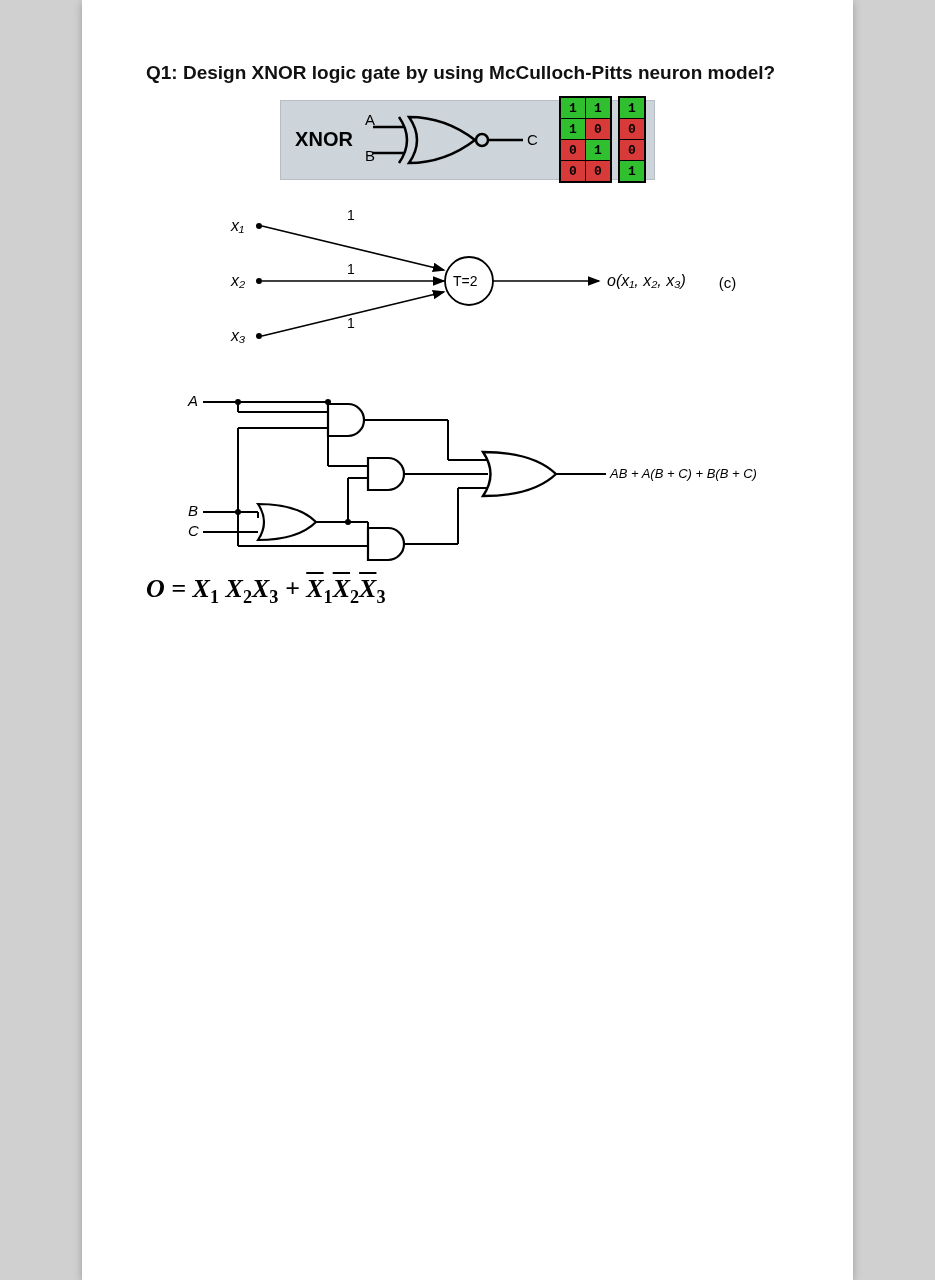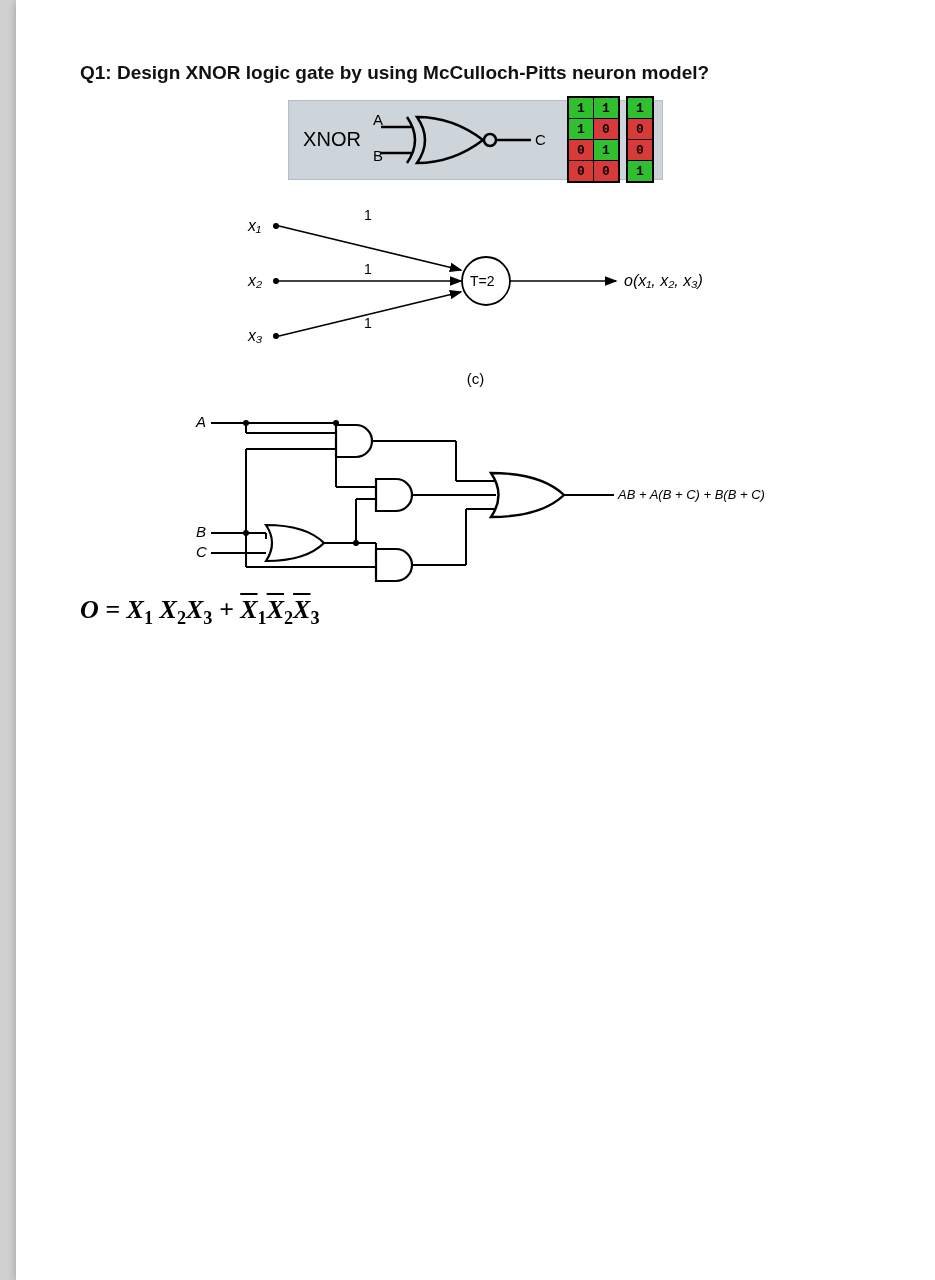--- a/index.html
+++ b/index.html
@@ -4,27 +4,26 @@
 <style>
   body {
     margin: 0;
     padding: 0;
     background: #d0d0d0;
     font-family: Arial, Helvetica, sans-serif;
     display: flex;
     justify-content: center;
   }
   .page {
-    width: 935px;
+    width: 771px;
     min-height: 1280px;
     background: #ffffff;
     box-shadow: 0 2px 8px rgba(0,0,0,.25);
     box-sizing: border-box;
     padding: 48px 64px 80px 64px;
-    margin-left: 16px;
   }
   .question-title {
     font-weight: bold;
     font-size: 19px;
     color: #111;
     margin: 36px 0 14px 0;
     line-height: 1.35;
   }
   .q1-block .question-title { margin-top: 12px; }
 
@@ -36,21 +35,21 @@
   }
   .q1-panel {
     display: flex;
     align-items: center;
     background: #cdd4da;
     border: 1px solid #b5bec6;
     padding: 0;
     height: 78px;
   }
   .xnor-label {
-    font-weight: normal;
+    font-weight: bold;
     font-size: 20px;
     padding: 0 12px 0 14px;
   }
   .xnor-gate-svg {
     width: 180px;
     height: 74px;
     display: block;
   }
   .truth-table {
     margin-left: 14px;
@@ -75,21 +74,21 @@
     color: #000;
   }
   .cell-1 { background: #2fbf2f; }
   .cell-0 { background: #d83a3a; }
 
   
   .q2-figure {
     margin: 16px auto 0 auto;
     display: flex;
     justify-content: center;
-    flex-direction: column;
+    flex-direction: row;
     align-items: center;
   }
   .q2-svg {
     width: 520px;
     height: 170px;
   }
   .q2-caption {
     font-size: 15px;
     margin-top: 4px;
   }

